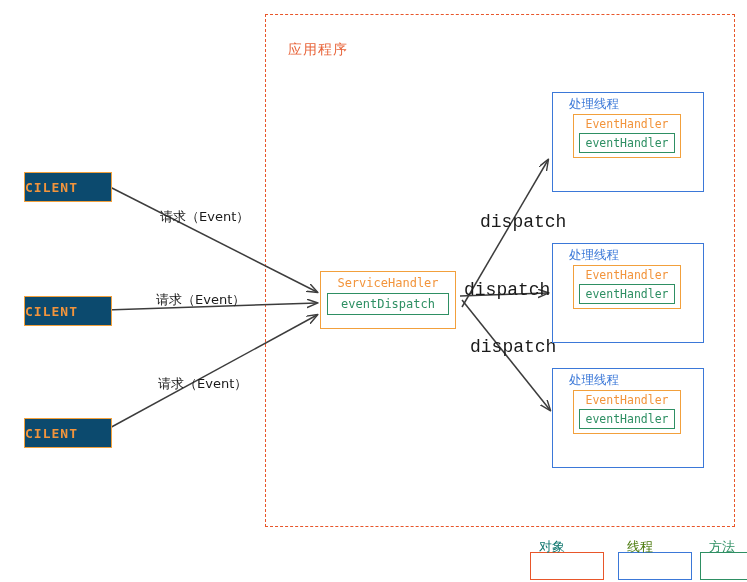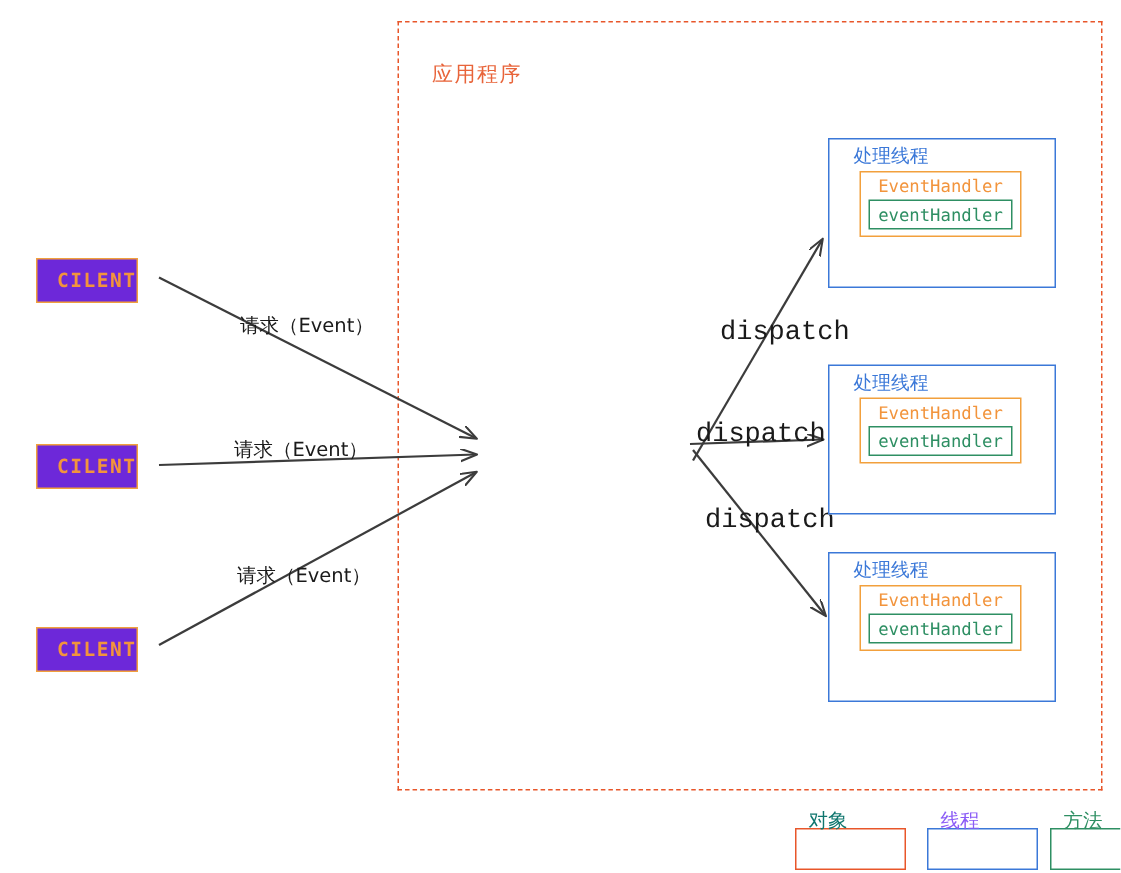--- a/index.html
+++ b/index.html
@@ -43,28 +43,28 @@
     font-size: 14px;
     color: #e8643a;
     font-family: "DejaVu Sans", sans-serif;
     letter-spacing: 1px;
     white-space: nowrap;
   }
 
   
   .client-box {
     position: absolute;
-    width: 68px;
+    width: 88px;
     height: 30px;
     border: 1.8px solid #f2a03c;
     box-sizing: border-box;
     display: flex;
     align-items: center;
-    justify-content: flex-end;
-    background: #6d28d9;
+    justify-content: flex-start;
+    background: #0c4a6e;
   }
   .client-box .label {
     font-family: "DejaVu Sans Mono", monospace;
     font-size: 13px;
     color: #f2943c;
     letter-spacing: 1px;
     font-weight: 600;
   }
   .client-1 { left: 24px; top: 172px; }
   .client-2 { left: 24px; top: 296px; }
@@ -190,21 +190,21 @@
     top: -15px;
     left: 8px;
     font-size: 13px;
     font-family: "DejaVu Sans", sans-serif;
     background: transparent;
     white-space: nowrap;
   }
   .legend-object { left: 530px; top: 552px; border: 1.6px solid #e8562a; }
   .legend-object .legend-label { color: #0f766e; }
   .legend-thread { left: 618px; top: 552px; border: 1.6px solid #3b78d8; }
-  .legend-thread .legend-label { color: #8b5cf6; }
+  .legend-thread .legend-label { color: #4d7c0f; }
   .legend-method { left: 700px; top: 552px; border: 1.6px solid #2e8f63; width: 64px; }
   .legend-method .legend-label { color: #2e8f63; }
 </style>
 </head>
 <body>
 
 <div id="canvas">
 
   <div class="app-container"></div>
   <div class="app-title">应用程序</div>
@@ -236,20 +236,24 @@
     <span class="label">CILENT</span>
   </div>
   <div class="client-box client-3">
     <span class="label">CILENT</span>
   </div>
 
   <div class="req-label req-1">请求（Event）</div>
   <div class="req-label req-2">请求（Event）</div>
   <div class="req-label req-3">请求（Event）</div>
 
+  <div class="service-box">
+    <div class="service-title">ServiceHandler</div>
+    <div class="service-method">eventDispatch</div>
+  </div>
 
   <div class="dispatch-label dispatch-1">dispatch</div>
   <div class="dispatch-label dispatch-2">dispatch</div>
   <div class="dispatch-label dispatch-3">dispatch</div>
 
   <div class="thread-box thread-1">
     <div class="thread-title">处理线程</div>
     <div class="handler-box">
       <div class="handler-title">EventHandler</div>
       <div class="handler-method">eventHandler</div>

